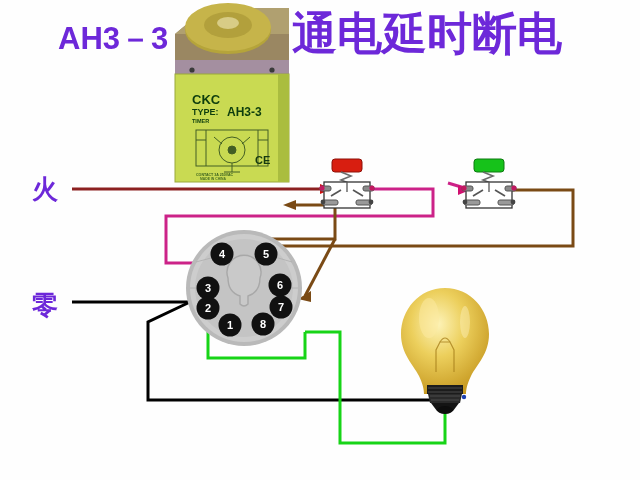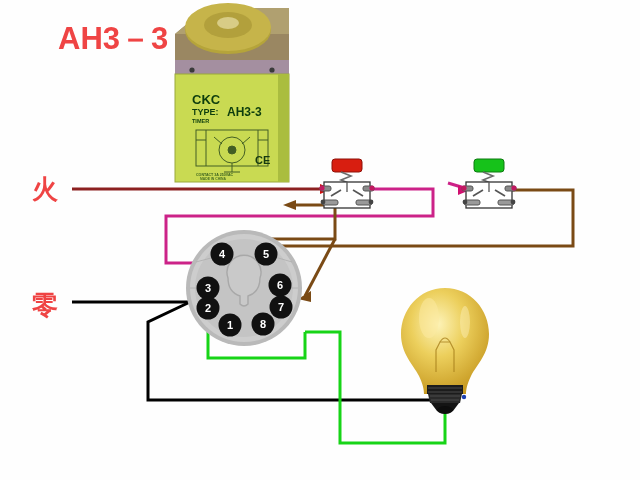--- a/index.html
+++ b/index.html
@@ -1,20 +1,20 @@
 <!DOCTYPE html>
 <html><head>
 <meta charset="utf-8">
 <style>
   html,body{margin:0;padding:0;background:#fff;}
   body{width:640px;height:480px;overflow:hidden;
        font-family:"Liberation Sans","DejaVu Sans",sans-serif;}
   #stage{position:relative;width:640px;height:480px;background:#fefefe;}
   svg.layer{position:absolute;left:0;top:0;width:640px;height:480px;}
-  .txt{position:absolute;color:#ef4444;font-weight:bold;white-space:nowrap;
+  .txt{position:absolute;color:#6d28d9;font-weight:bold;white-space:nowrap;
        letter-spacing:1px;}
   #model-label{left:58px;top:18px;font-size:31px;letter-spacing:0px;}
   #title-cn{left:292px;top:8px;font-size:45px;font-family:"DejaVu Sans",sans-serif;
             letter-spacing:0px;line-height:52px;}
   #label-live{left:32px;top:172px;font-size:26px;font-family:"DejaVu Sans",sans-serif;}
   #label-neutral{left:32px;top:288px;font-size:26px;font-family:"DejaVu Sans",sans-serif;}
   .pin-num{font-family:"Liberation Sans",sans-serif;font-size:11px;font-weight:bold;
            fill:#ffffff;text-anchor:middle;dominant-baseline:central;}
   .relay-txt{font-family:"Liberation Sans",sans-serif;fill:#0d3d0d;font-weight:bold;}
 </style>
@@ -210,18 +210,19 @@
       </g>
       <path d="M431,403 l28,0 l-6,8 l-16,0 z" fill="#141414"></path>
       <ellipse cx="445" cy="410" rx="8" ry="4" fill="#0d0d0d"></ellipse>
       <circle cx="464" cy="397" r="2.2" fill="#1b3fb0"></circle>
     </g>
 
   </svg>
 
   <div class="txt" id="model-label">AH3－3</div>
 
+  <div class="txt" id="title-cn">通电延时断电</div>
 
   <div class="txt" id="label-live">火</div>
 
   <div class="txt" id="label-neutral">零</div>
 
 </div>
 
 </body></html>

